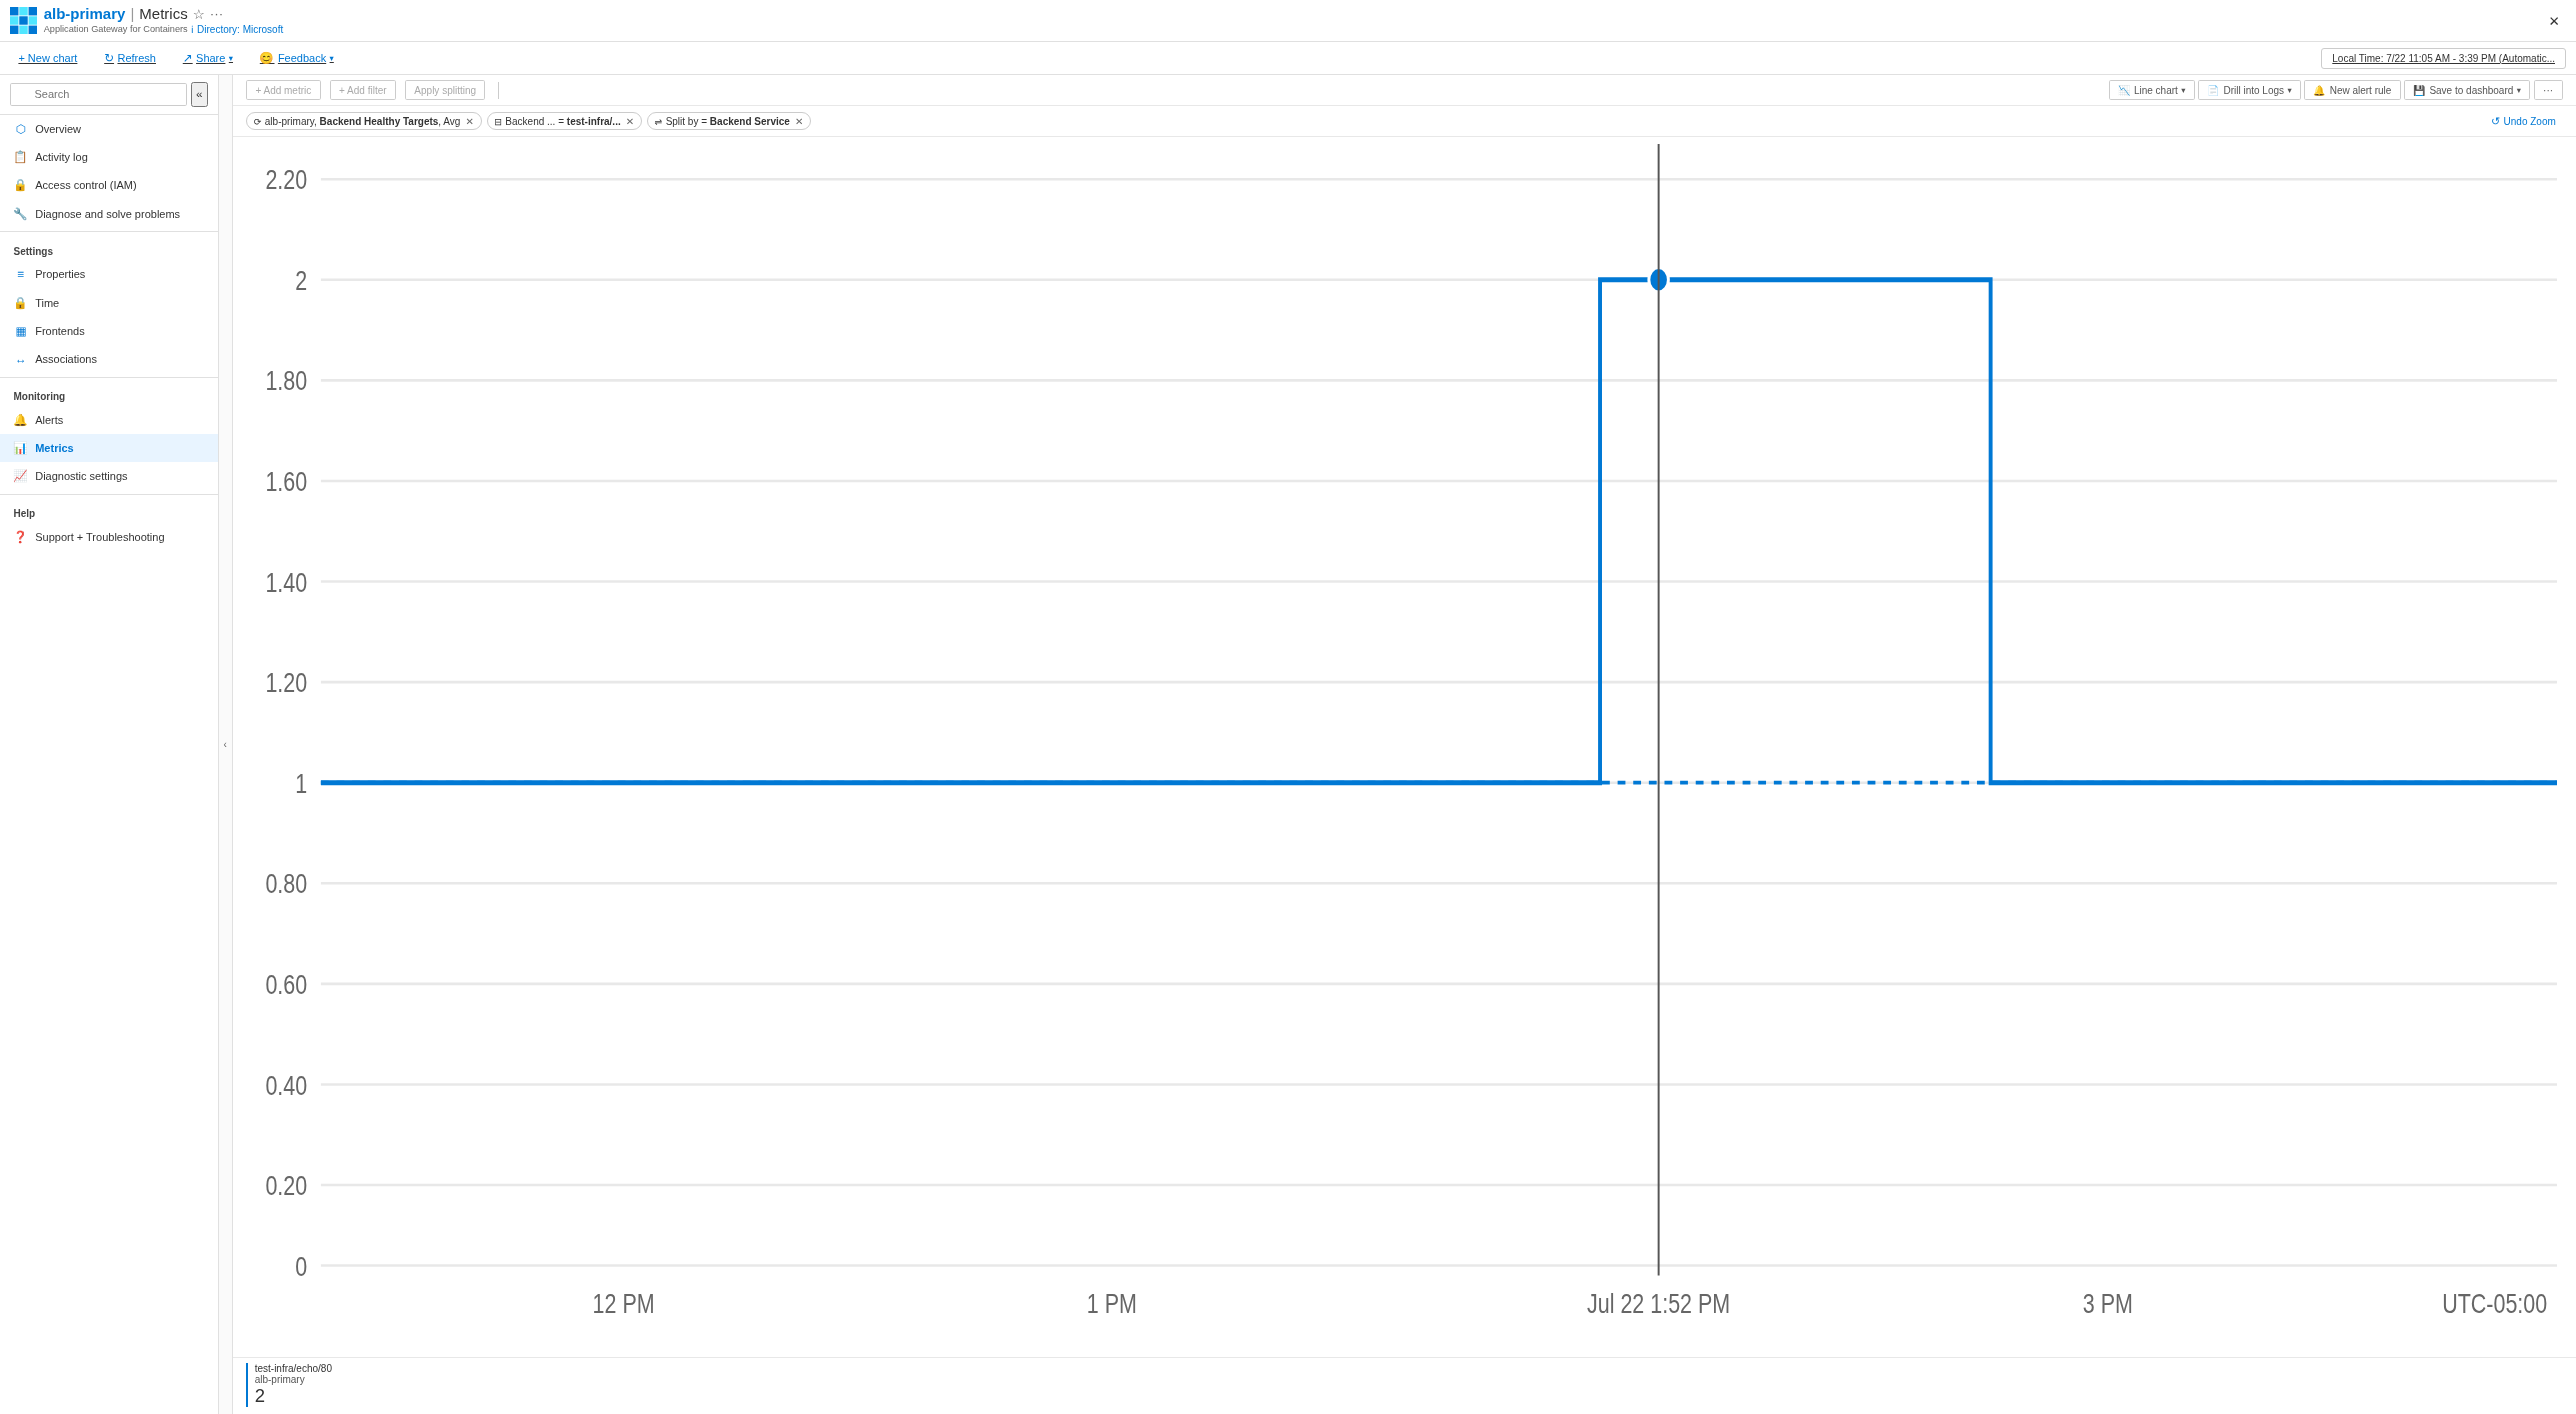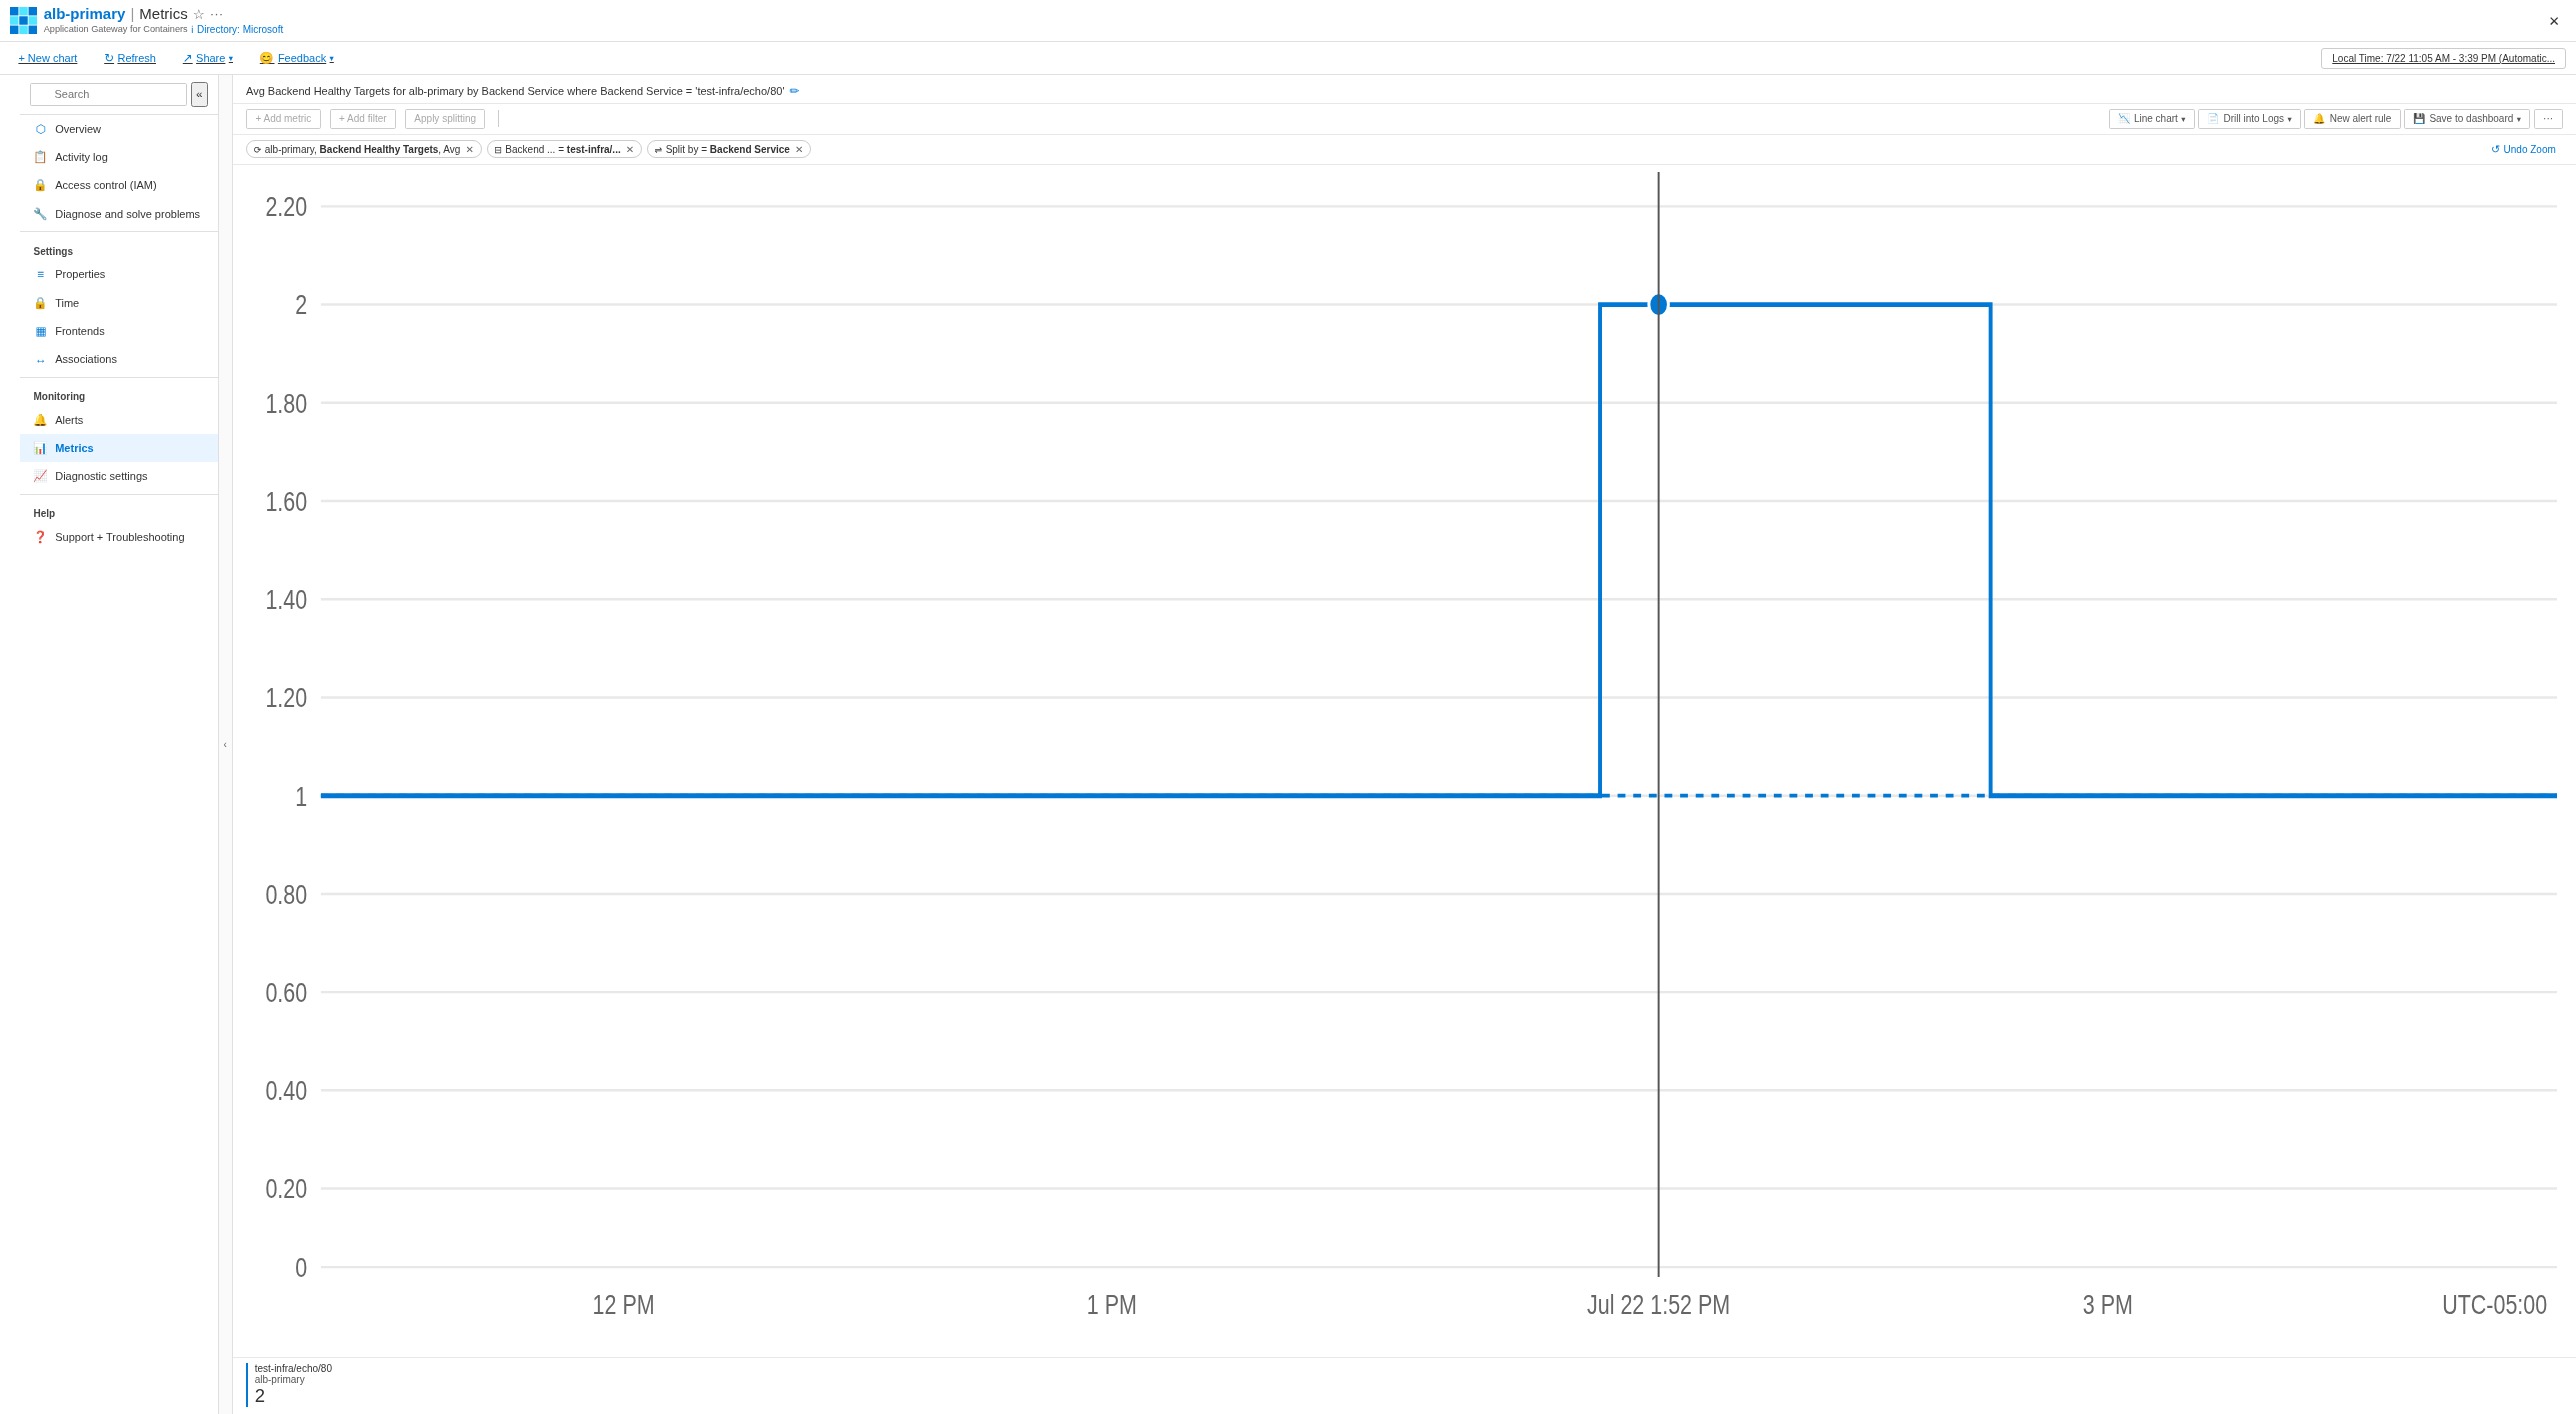--- a/index.html
+++ b/index.html
@@ -18,21 +18,21 @@
 
     
     .action-bar { display: flex; align-items: center; padding: 5px 10px; border-bottom: 0.8px solid #e0e0e0; background: #fff; gap: 10px; text-decoration: underline; }
     .action-btn { display: flex; align-items: center; gap: 3.4px; padding: 4.2px 8.4px; border: none; background: none; cursor: pointer; font-size: 11px; color: #0078d4; border-radius: 1.7px; }
     .time-range { margin-left: auto; padding: 4.2px 10px; border: 0.8px solid #ccc; border-radius: 3px; font-size: 10px; color: #333; background: #fff; cursor: pointer; }
 
     
     .main-layout { display: flex; flex: 1; overflow: hidden; }
 
     
-    .sidebar { width: 219px; border-right: 0.8px solid #e0e0e0; display: flex; flex-direction: column; overflow-y: auto; background: #fff; flex-shrink: 0; padding-left: 20px; }
+    .sidebar { width: 219px; border-right: 0.8px solid #e0e0e0; display: flex; flex-direction: column; overflow-y: auto; background: #fff; flex-shrink: 0; }
     .search-input { width: 100%; padding: 4.2px 6.7px 4.2px 23.5px; border: 0.8px solid #ccc; border-radius: 1.7px; font-size: 11px; background: #fff; position: relative; }
     .search-wrap { position: relative; }
     .search-icon { position: absolute; left: 6.7px; top: 50%; transform: translateY(-50%); color: #666; font-size: 10px; }
     .chevron-collapse { padding: 3.4px; cursor: pointer; color: #333; font-size: 11.8px; margin-left: 3.4px; }
     .sidebar-section { padding: 0; }
     .sidebar-item { display: flex; align-items: center; gap: 6.7px; padding: 6.7px 13.5px; cursor: pointer; color: #333; font-size: 11px; }
     .sidebar-item.active { background: #e8f4ff; color: #0078d4; font-weight: 600; }
     .sidebar-group-label { font-size: 10px; font-weight: 600; color: #444; padding: 10px 13.5px 3.4px; text-transform: none; }
     .sidebar-icon { width: 15px; height: 15px; display: flex; align-items: center; justify-content: center; font-size: 11.8px; flex-shrink: 0; }
     .sidebar-icon.blue { color: #0078d4; }
@@ -202,26 +202,20 @@
       </div>
     </div>
   </div>
 
   <div style="width:13.5px;display:flex;align-items:center;justify-content:center;border-right:0.8px solid #e0e0e0;cursor:pointer;background:#fafafa;">
     <span style="font-size:10px;color:#666;">‹</span>
   </div>
 
   <div class="content">
 
-    <div class="chart-header">
-      <div class="chart-title">
-        <span>Avg Backend Healthy Targets for alb-primary by Backend Service where Backend Service = 'test-infra/echo/80'</span>
-        <span class="edit-icon">✏</span>
-      </div>
-    </div>
 
     <div class="chart-toolbar">
       <button class="toolbar-btn disabled">+ Add metric</button>
       <button class="toolbar-btn disabled">+ Add filter</button>
       <button class="toolbar-btn disabled">Apply splitting</button>
       <div class="toolbar-sep"></div>
       <div class="toolbar-right">
         <button class="toolbar-btn-right">
           <span>📉</span>
           <span>Line chart</span>

